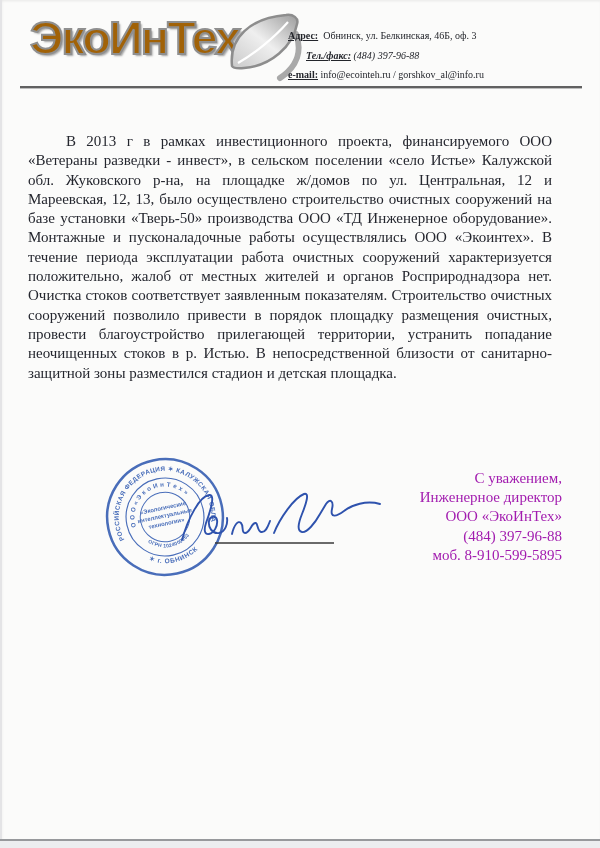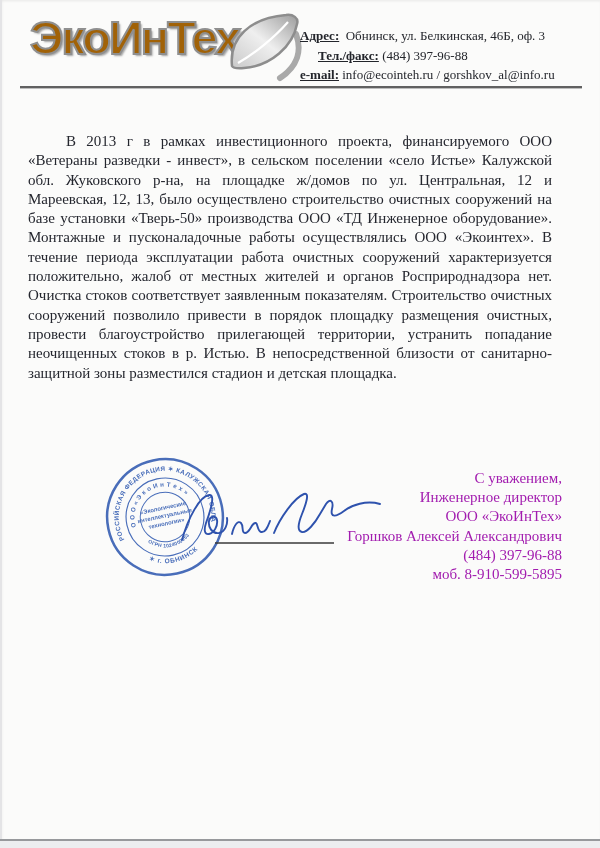--- a/index.html
+++ b/index.html
@@ -24,24 +24,24 @@
     text-shadow:2px 2px 2px rgba(90,90,90,0.55);
   }
   .logo-leaf{position:absolute;left:196px;top:-4px;}
   .logo-tagline{
     position:absolute;left:6px;top:50px;width:280px;
     font-family:"Liberation Sans", sans-serif;
     font-weight:700;font-size:11.5px;letter-spacing:0.2px;
     color:#cf2420;white-space:nowrap;
   }
   .contact{
-    position:absolute;left:300px;top:26px;width:282px;
-    font-size:13px;line-height:19.5px;color:#23252b;
+    position:absolute;left:288px;top:26px;width:282px;
+    font-size:10px;line-height:19.5px;color:#23252b;
   }
-  .contact .row2{padding-left:18px;}
+  .contact .row2{padding-left:18px;font-style:italic;}
   .contact b{font-weight:700;text-decoration:underline;}
   .head-rule{
     position:absolute;left:20px;top:86px;width:562px;height:2px;
     background:#616161;border-bottom:1px solid #bdbdbd;
   }
   
   .body-par{
     position:absolute;left:28px;top:132px;width:524px;
     font-size:15px;line-height:19.3px;
     text-align:justify;text-indent:38px;
@@ -147,21 +147,20 @@
       <path d="M6,52 C12,30 24,8 33,7 C40,6 34,24 30,35 C28,41 28,47 33,46 C38,45 42,38 41,32 C40,27 34,28 33,33 C32,39 36,46 43,45 C49,44 52,36 51,30"></path>
       <path d="M56,46 C58,37 62,32 65,35 C68,38 65,45 69,45 C74,45 75,36 79,35 C82,34 81,43 85,44 C90,45 92,38 94,33"></path>
       <path d="M98,45 C104,30 118,10 128,6 C134,4 130,16 126,26 C122,36 121,43 126,44 C131,45 139,35 144,26 L 150,16 C154,10 158,13 156,21 C154,30 160,29 168,23 C176,17 190,12 204,16"></path>
     </g>
   </svg>
 
   <div class="sig-block">
     <div>С уважением,</div>
     <div>Инженерное директор</div>
     <div>ООО «ЭкоИнТех»</div>
-    <div>Горшков Алексей Александрович</div>
     <div>(484) 397-96-88</div>
     <div>моб. 8-910-599-5895</div>
   </div>
 
   <div class="scan-left"></div>
   <div class="scan-bottom"></div>
 
 </div>
 
 </body></html>

